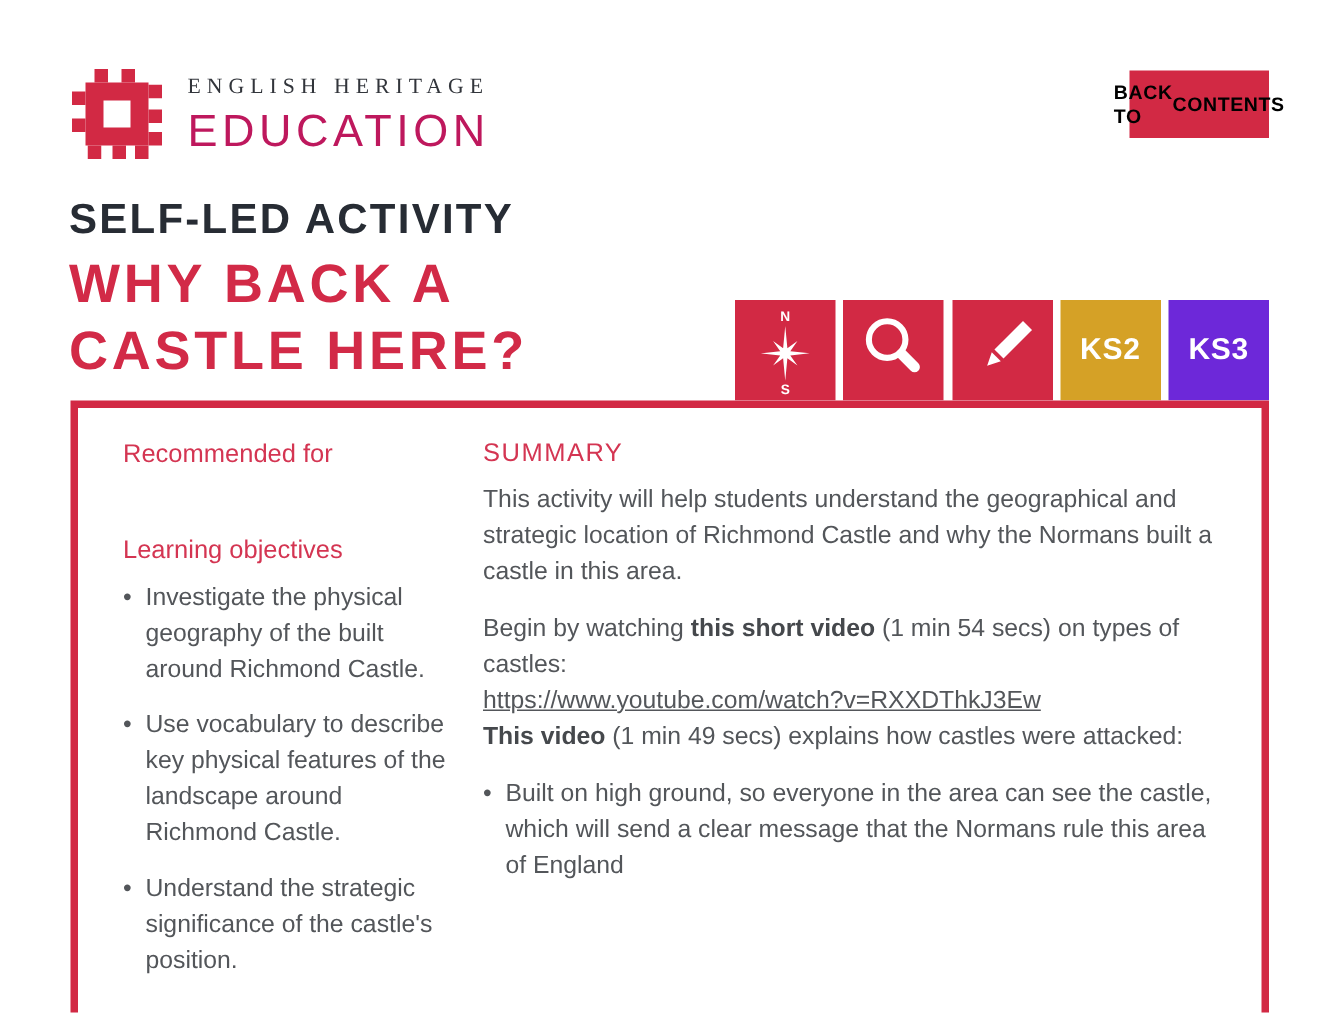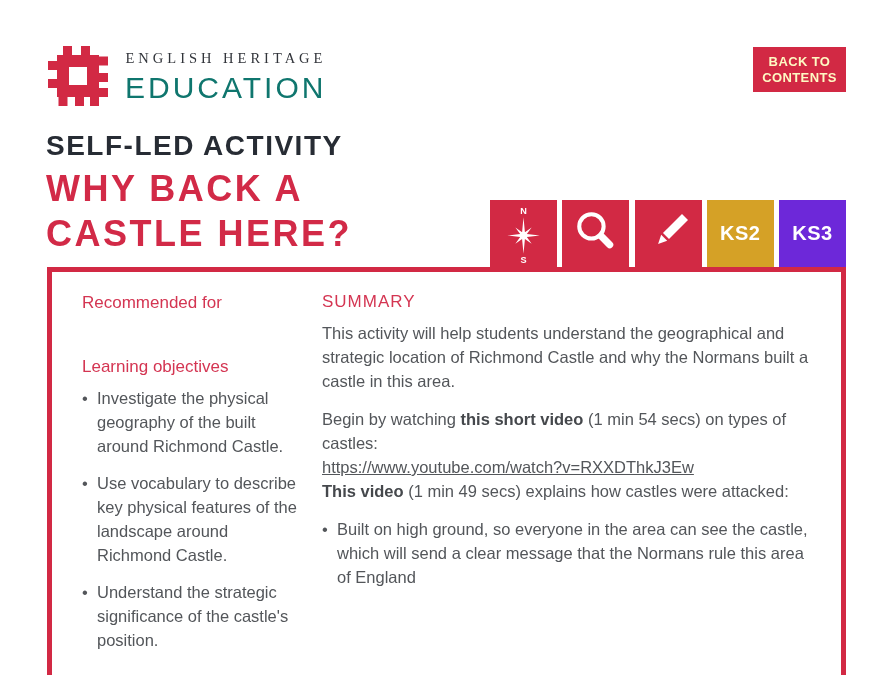--- a/index.html
+++ b/index.html
@@ -7,34 +7,34 @@
     width: 893px; height: 675px;
     position: relative; overflow: hidden;
     background: #ffffff;
     font-family: "Liberation Sans", sans-serif;
     -webkit-font-smoothing: antialiased;
   }
   .page { position: absolute; inset: 0; }
 
   
   .logo { position: absolute; left: 45px; top: 43px; width: 66px; height: 66px; }
-  .brand { position: absolute; left: 125px; top: 50px; text-align: right; }
+  .brand { position: absolute; left: 125px; top: 50px; }
   .brand-top {
     font-family: "Liberation Serif", serif;
     font-size: 14.5px; letter-spacing: 4px; color: #32353b; white-space: nowrap;
   }
   .brand-bottom {
-    font-size: 30px; letter-spacing: 3px; color: #0f766e; margin-top: 4px; white-space: nowrap;
+    font-size: 30px; letter-spacing: 3px; color: #be185d; margin-top: 4px; white-space: nowrap;
   }
   .back-btn {
     position: absolute; left: 753px; top: 47px; width: 93px; height: 45px;
-    background: #d22944; color: #fef9c3; font-weight: bold;
+    background: #d22944; color: #000000; font-weight: bold;
     font-size: 13px; line-height: 16px; letter-spacing: 0.4px;
-    display: flex; flex-direction: column; align-items: center; justify-content: center;
-    text-align: right; cursor: pointer; border: none;
+    display: flex; flex-direction: row; align-items: center; justify-content: center;
+    text-align: left; cursor: pointer; border: none;
   }
 
   
   .kicker {
     position: absolute; left: 46px; top: 130px;
     font-size: 28px; font-weight: bold; letter-spacing: 1.5px; color: #272c34; white-space: nowrap;
   }
   .main-title {
     position: absolute; left: 46px; top: 166px;
     font-size: 36px; font-weight: bold; letter-spacing: 2.5px;

